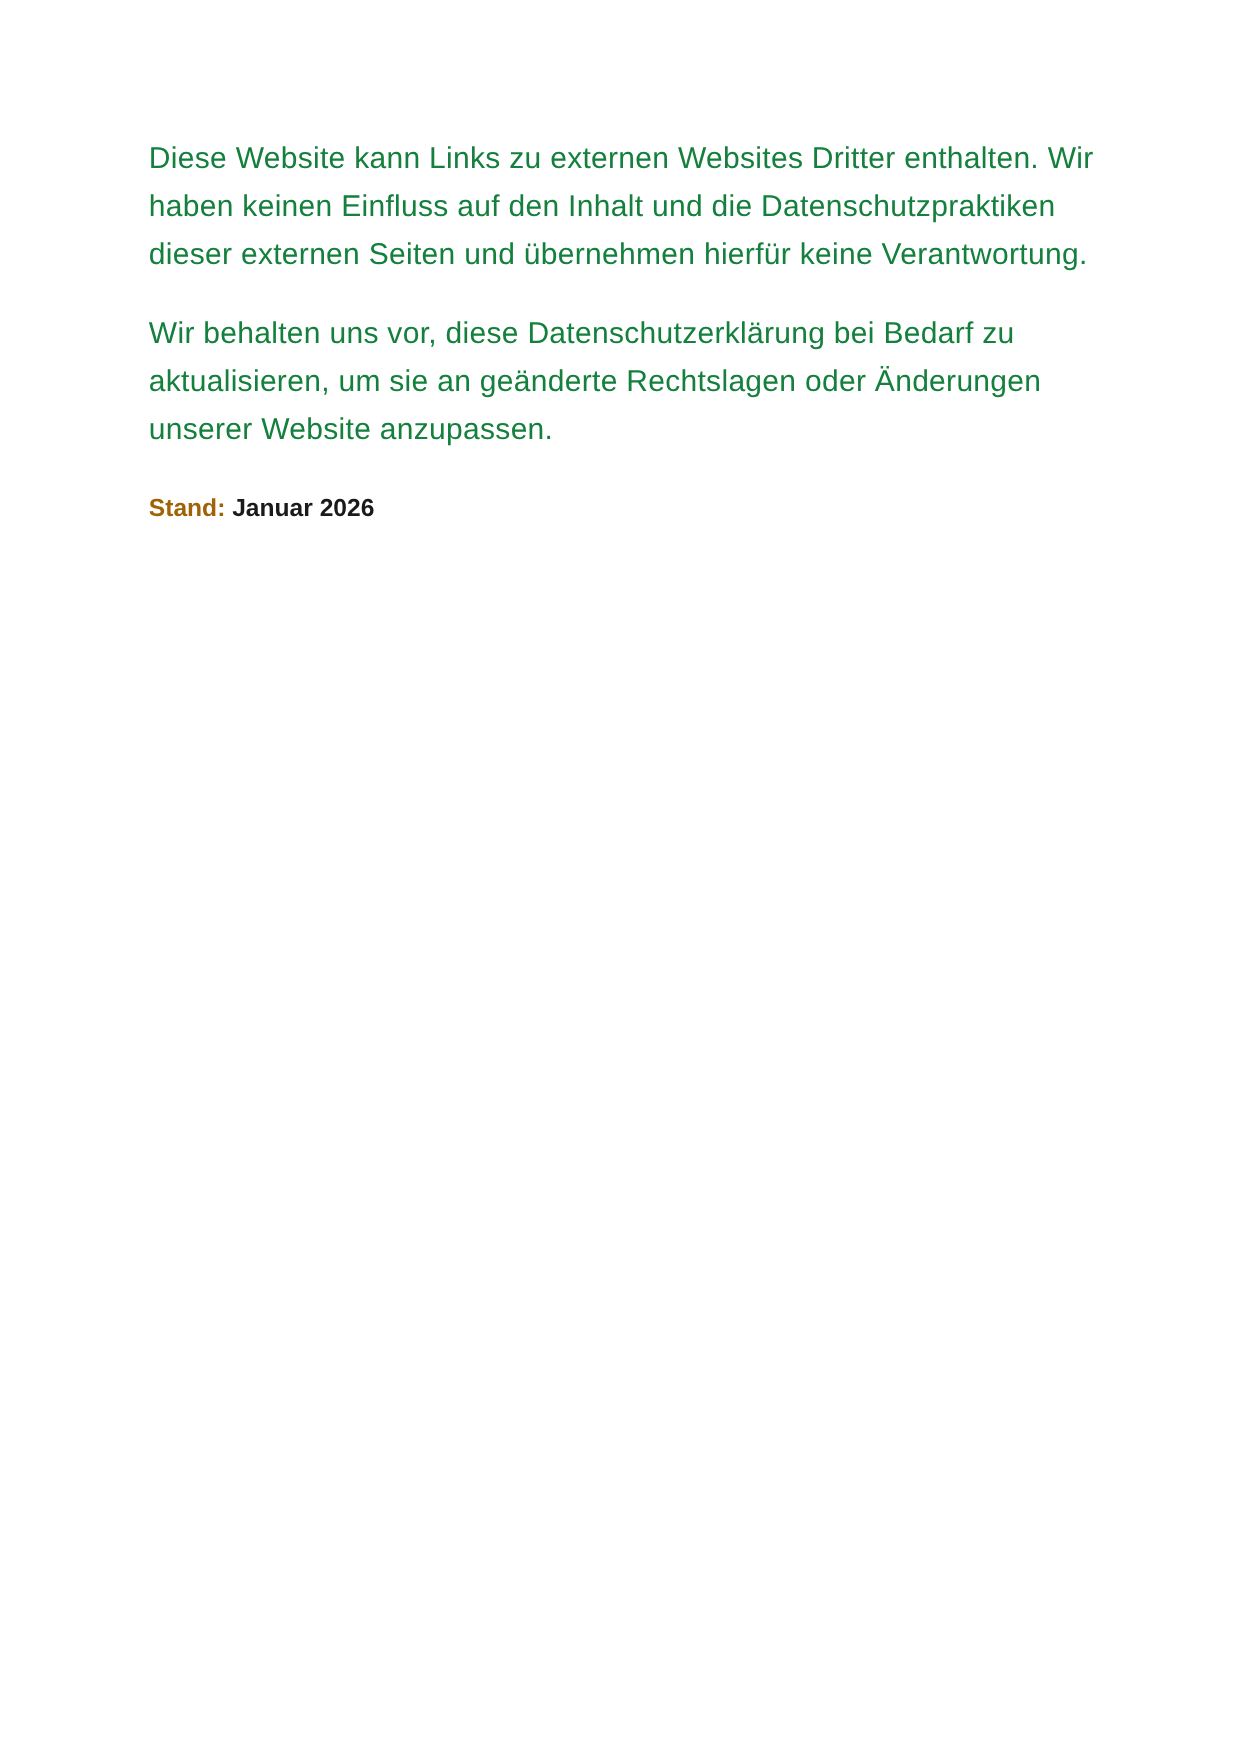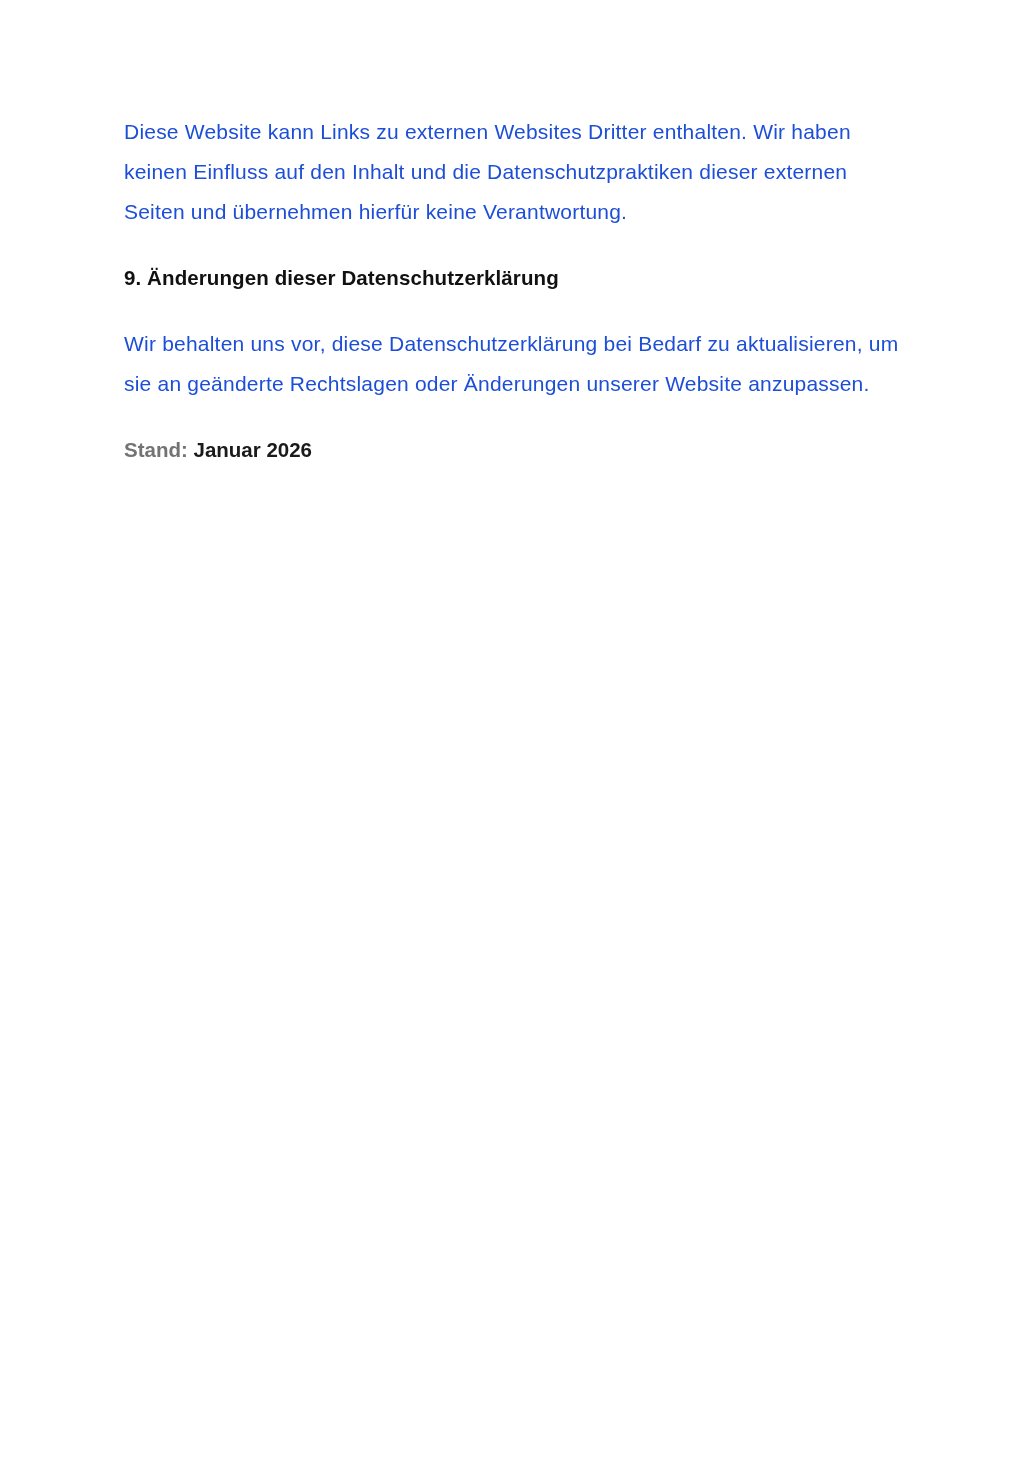--- a/index.html
+++ b/index.html
@@ -21,60 +21,59 @@
     height: 1462px;
     background: #ffffff;
     box-sizing: border-box;
     padding: 112px 124px 0 124px;
   }
   .doc-body {
     width: 790px;
   }
   p.para {
     margin: 0 0 26px 0;
-    font-size: 21px;
+    font-size: 25px;
     line-height: 40px;
     font-weight: 400;
     letter-spacing: 0.01em;
-    color: #1d4ed8;
+    color: #15803d;
     text-align: left;
   }
   h2.section-heading {
     margin: 0 0 26px 0;
     font-size: 20.5px;
     line-height: 40px;
     font-weight: 700;
     letter-spacing: 0.005em;
     color: #111111;
   }
   p.stand-line {
     margin: 0;
     font-size: 20.5px;
     line-height: 40px;
     font-weight: 400;
     color: #1a1a1a;
   }
   p.stand-line .stand-label {
     font-weight: 700;
-    color: #737373;
+    color: #a16207;
   }
   p.stand-line .stand-value {
     font-weight: 700;
   }
 </style>
 </head>
 <body>
 
 <div class="page">
   <div class="doc-body">
 
     <p class="para">Diese Website kann Links zu externen Websites Dritter enthalten. Wir haben keinen Einfluss auf den Inhalt und die Datenschutzpraktiken dieser externen Seiten und übernehmen hierfür keine Verantwortung.</p>
 
 
 
-    <h2 class="section-heading">9. Änderungen dieser Datenschutzerklärung</h2>
 
     <p class="para">Wir behalten uns vor, diese Datenschutzerklärung bei Bedarf zu aktualisieren, um sie an geänderte Rechtslagen oder Änderungen unserer Website anzupassen.</p>
 
     <p class="stand-line"><span class="stand-label">Stand:</span><span class="stand-value"> </span><span class="stand-value">Januar 2026</span></p>
 
   </div>
 </div>
 
 </body></html>

